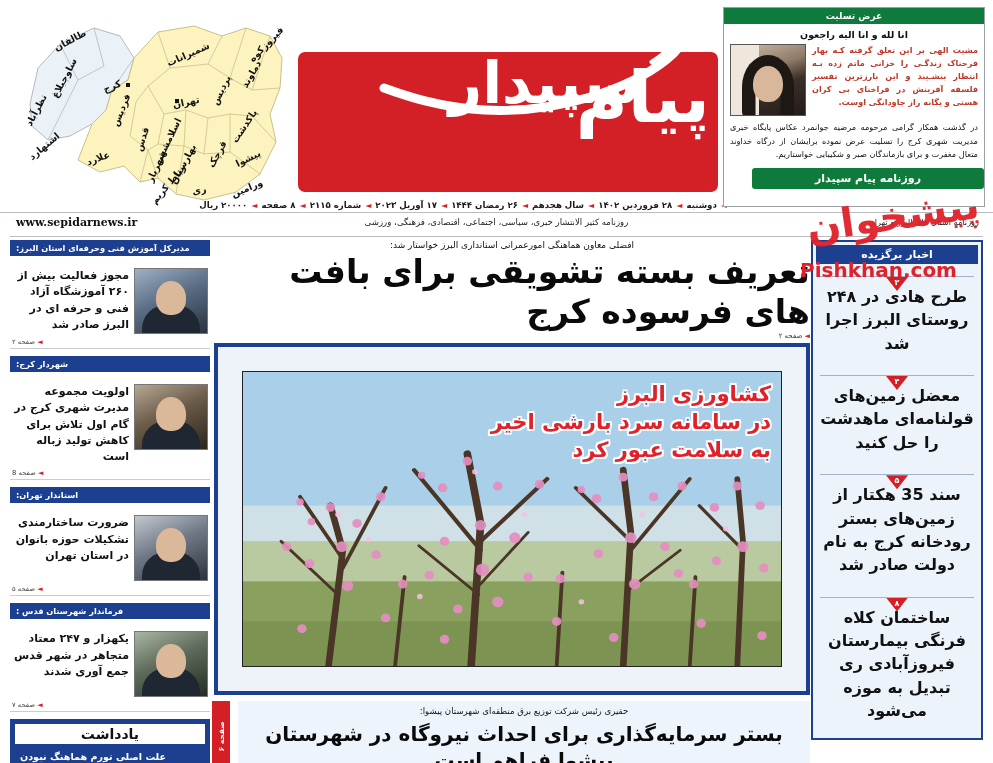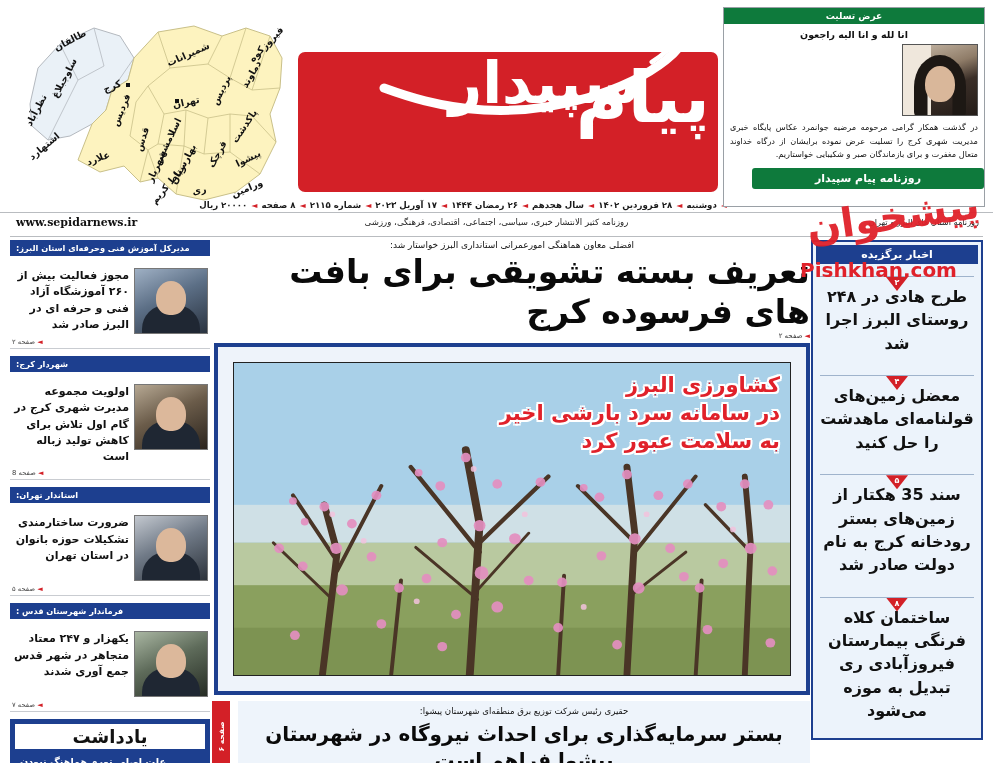--- a/index.html
+++ b/index.html
@@ -157,21 +157,21 @@
   .pagemark .tri { color:#d32027; font-size:7px; }
   .nc-sep { border-bottom:1px solid #c9ccd1; margin-top:2px; }
 
   
   .note-box {
     margin-top:6px; border:2px solid #1d3f8f; background:#1d3f8f;
     padding:3px; direction:rtl;
   }
   .note-head {
     background:#fff; color:#111; text-align:center;
-    font-size:18px; font-weight:700; padding:2px 0;
+    font-size:14px; font-weight:700; padding:2px 0;
   }
   .note-body { padding:6px 5px 4px 5px; }
   .note-title {
     color:#fff; font-size:9.6px; font-weight:700; line-height:1.55;
     text-align:left;
   }
 
   
   .center-col { position:absolute; left:214px; top:0; width:596px; }
   .kicker {
@@ -181,21 +181,21 @@
   .main-headline {
     text-align:right; font-size:33px; font-weight:700; color:#0a0a0a;
     direction:rtl; line-height:1.2; letter-spacing:-0.5px;
   }
   .mh-pagemark {
     text-align:right; direction:rtl; font-size:7px; color:#333; margin-top:1px;
   }
   .mh-pagemark .tri { color:#d32027; }
 
   .photo-frame {
-    margin-top:3px; border:4px solid #1d3f8f; background:#eef3fa; padding:15px;
+    margin-top:3px; border:4px solid #1d3f8f; background:#eef3fa; padding:24px;
     position:relative; height:352px;
   }
   .photo-inner {
     width:100%; height:100%; border:1px solid #222; position:relative; overflow:hidden;
     background:linear-gradient(180deg,#9fc9e8 0%,#c5dff0 40%,#dfe9e0 58%,#8aa06a 72%,#6f8a52 100%);
   }
   .photo-overlay {
     position:absolute; right:10px; top:8px; z-index:6;
     direction:rtl; text-align:right;
   }
@@ -336,20 +336,21 @@
       <div class="logo-payam">پیام</div>
       <div class="logo-sepidar">سپیدار</div>
       <div class="dateline" id="dateline"><span class="sep">◄</span><span> دوشنبه </span><span class="sep">◄</span><span> ۲۸ فروردین ۱۴۰۲ </span><span class="sep">◄</span><span> سال هجدهم </span><span class="sep">◄</span><span> ۲۶ رمضان ۱۴۴۴ </span><span class="sep">◄</span><span> ۱۷ آوریل ۲۰۲۳ </span><span class="sep">◄</span><span> شماره ۲۱۱۵ </span><span class="sep">◄</span><span> ۸ صفحه </span><span class="sep">◄</span><span> ۲۰۰۰۰ ریال </span></div>
     </div>
 
     <div class="obit">
       <div class="obit-head">عرض تسلیت</div>
       <div class="obit-body">
         <div class="obit-basmala">انا لله و انا الیه راجعون</div>
         <div class="obit-row">
+          <div class="obit-poem">مشیت الهی بر این تعلق گرفته کـه بهار فرحناک زندگـی را خزانی ماتم زده بـه انتظار بنشـیند و این بارزترین تفسیر فلسفه آفرینش در فراخنای بی کران هستی و یگانه راز جاودانگی اوست.</div>
           <div class="obit-photo">
             <div class="bg"></div>
               <div class="veil"></div>
               <div class="face"></div>
           </div>
         </div>
         <div class="obit-text">در گذشت همکار گرامی مرحومه مرضیه جوانمرد عکاس پایگاه خبری مدیریت شهری کرج را تسلیت عرض نموده برایشان از درگاه خداوند متعال مغفرت و برای بازماندگان صبر و شکیبایی خواستاریم.</div>
       </div>
       <div class="obit-foot">روزنامه پیام سپیدار</div>
     </div>

